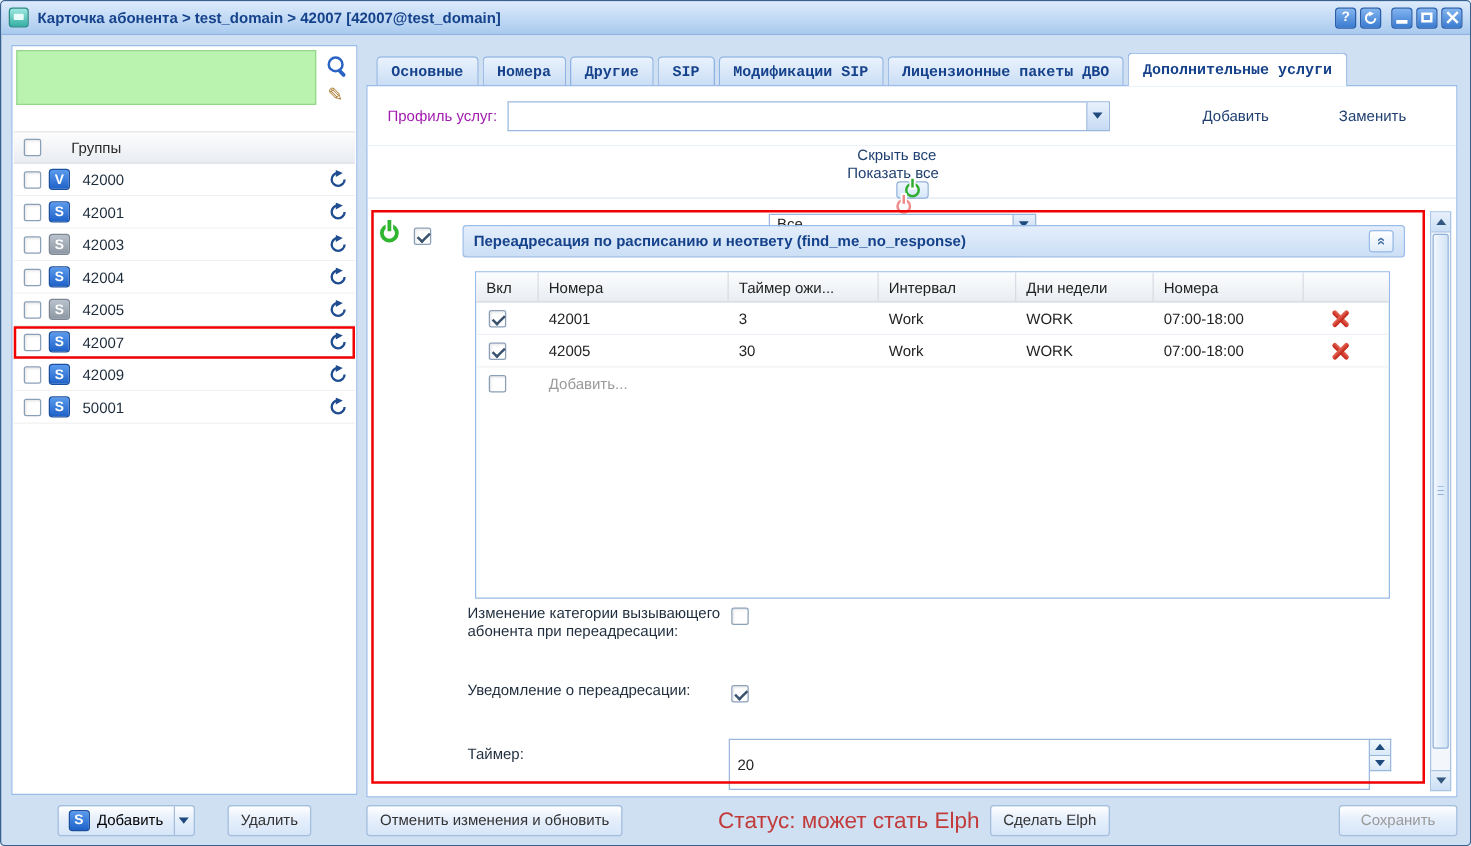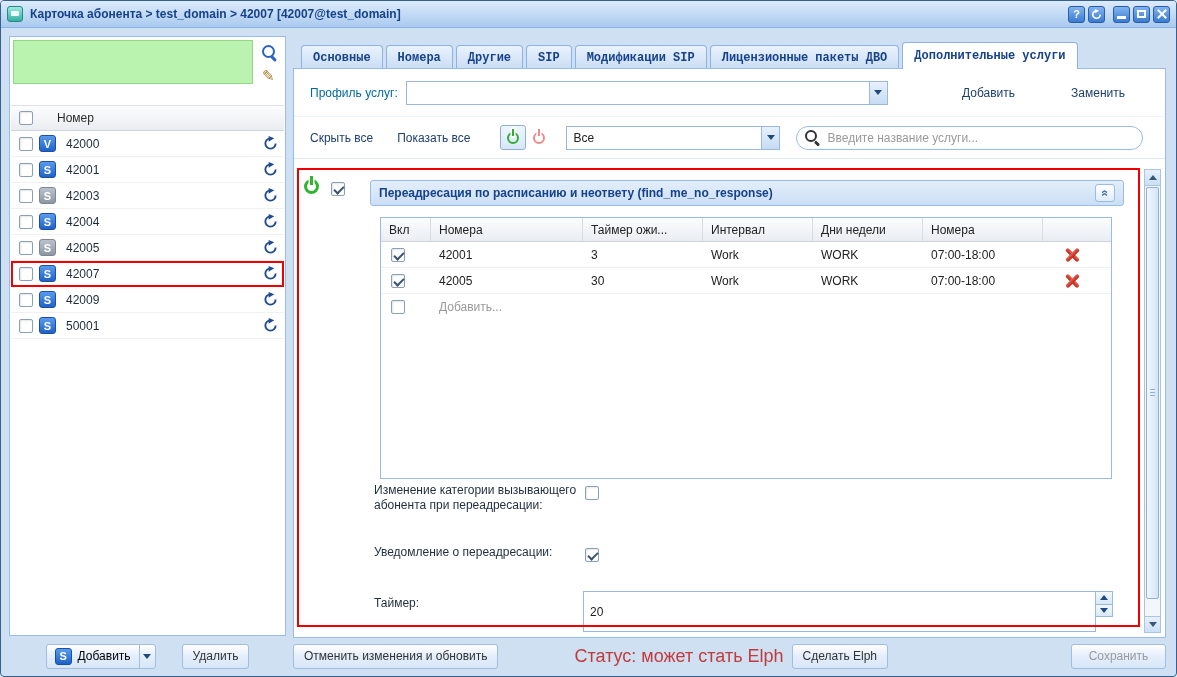--- a/index.html
+++ b/index.html
@@ -95,22 +95,22 @@
          cursor:pointer; white-space:nowrap;font-family:Liberation Mono, monospace; }
   .tab.active { height:27px; background:#fff; position:relative; z-index:3; }
 
   .main-body { position:absolute; left:292px; right:10px; top:40px; height:570px;
                background:#fff; border:1px solid #99bbe8; }
 
   
   .toolbar1 { position:absolute; left:0; right:0; top:0; height:48px; display:flex; align-items:center;
               padding:0 16px; border-bottom:1px solid #ecf3fb; }
   .toolbar2 { position:absolute; left:0; right:0; top:48px; height:42px; display:flex; align-items:center;
-              padding:0 16px; border-bottom:1px solid #dde9f6; }
-  .tlabel { color:#0369a1; }
+              padding:0 16px; border-bottom:1px solid #dde9f6;flex-direction:column; }
+  .tlabel { color:#a21caf; }
   .tlink { color:#1f3f6f; cursor:pointer; }
   .field { display:flex; background:#fff; border:1px solid #9ab8dd; height:24px; align-items:stretch; }
   .field input { border:0; flex:1; padding:0 6px; font:12px "Liberation Sans", sans-serif;
                  outline:none; color:#222; background:transparent; min-width:0; }
   .field input::placeholder { color:#9a9a9a; }
   .trigger { width:18px; background:linear-gradient(#e8f1fc,#c6dbf3); border-left:1px solid #9ab8dd;
              display:flex; align-items:center; justify-content:center; cursor:pointer; }
   .search-field { border-radius:13px; align-items:center; padding-left:8px; border-color:#99bbe8; }
   .pwrbtn { width:26px; height:25px; display:flex; align-items:center; justify-content:center;
             border-radius:3px; cursor:pointer; }
@@ -223,21 +223,21 @@
 
   <div class="bodyarea">
 
     <div class="left-panel">
       <div class="green-box"></div>
       <div class="mini-mag"><span class="mag"></span></div>
       <div class="pencil-icon">✎</div>
 
       <div class="lhdr">
         <span class="cb"></span>
-        <span class="col-label">Номер</span>
+        <span class="col-label">Группы</span>
       </div>
 
       <div class="lrows">
         <div class="lrow">
           <span class="cb"></span>
           <span class="numicon blue">V</span>
           <span class="num">42000</span>
           <span class="hist">
               <svg width="15" height="15" viewBox="0 0 16 16">
                 <path d="M13.5 8 A5.5 5.5 0 1 1 8 2.5" fill="none" stroke="#1f4d8f" stroke-width="2"></path>

